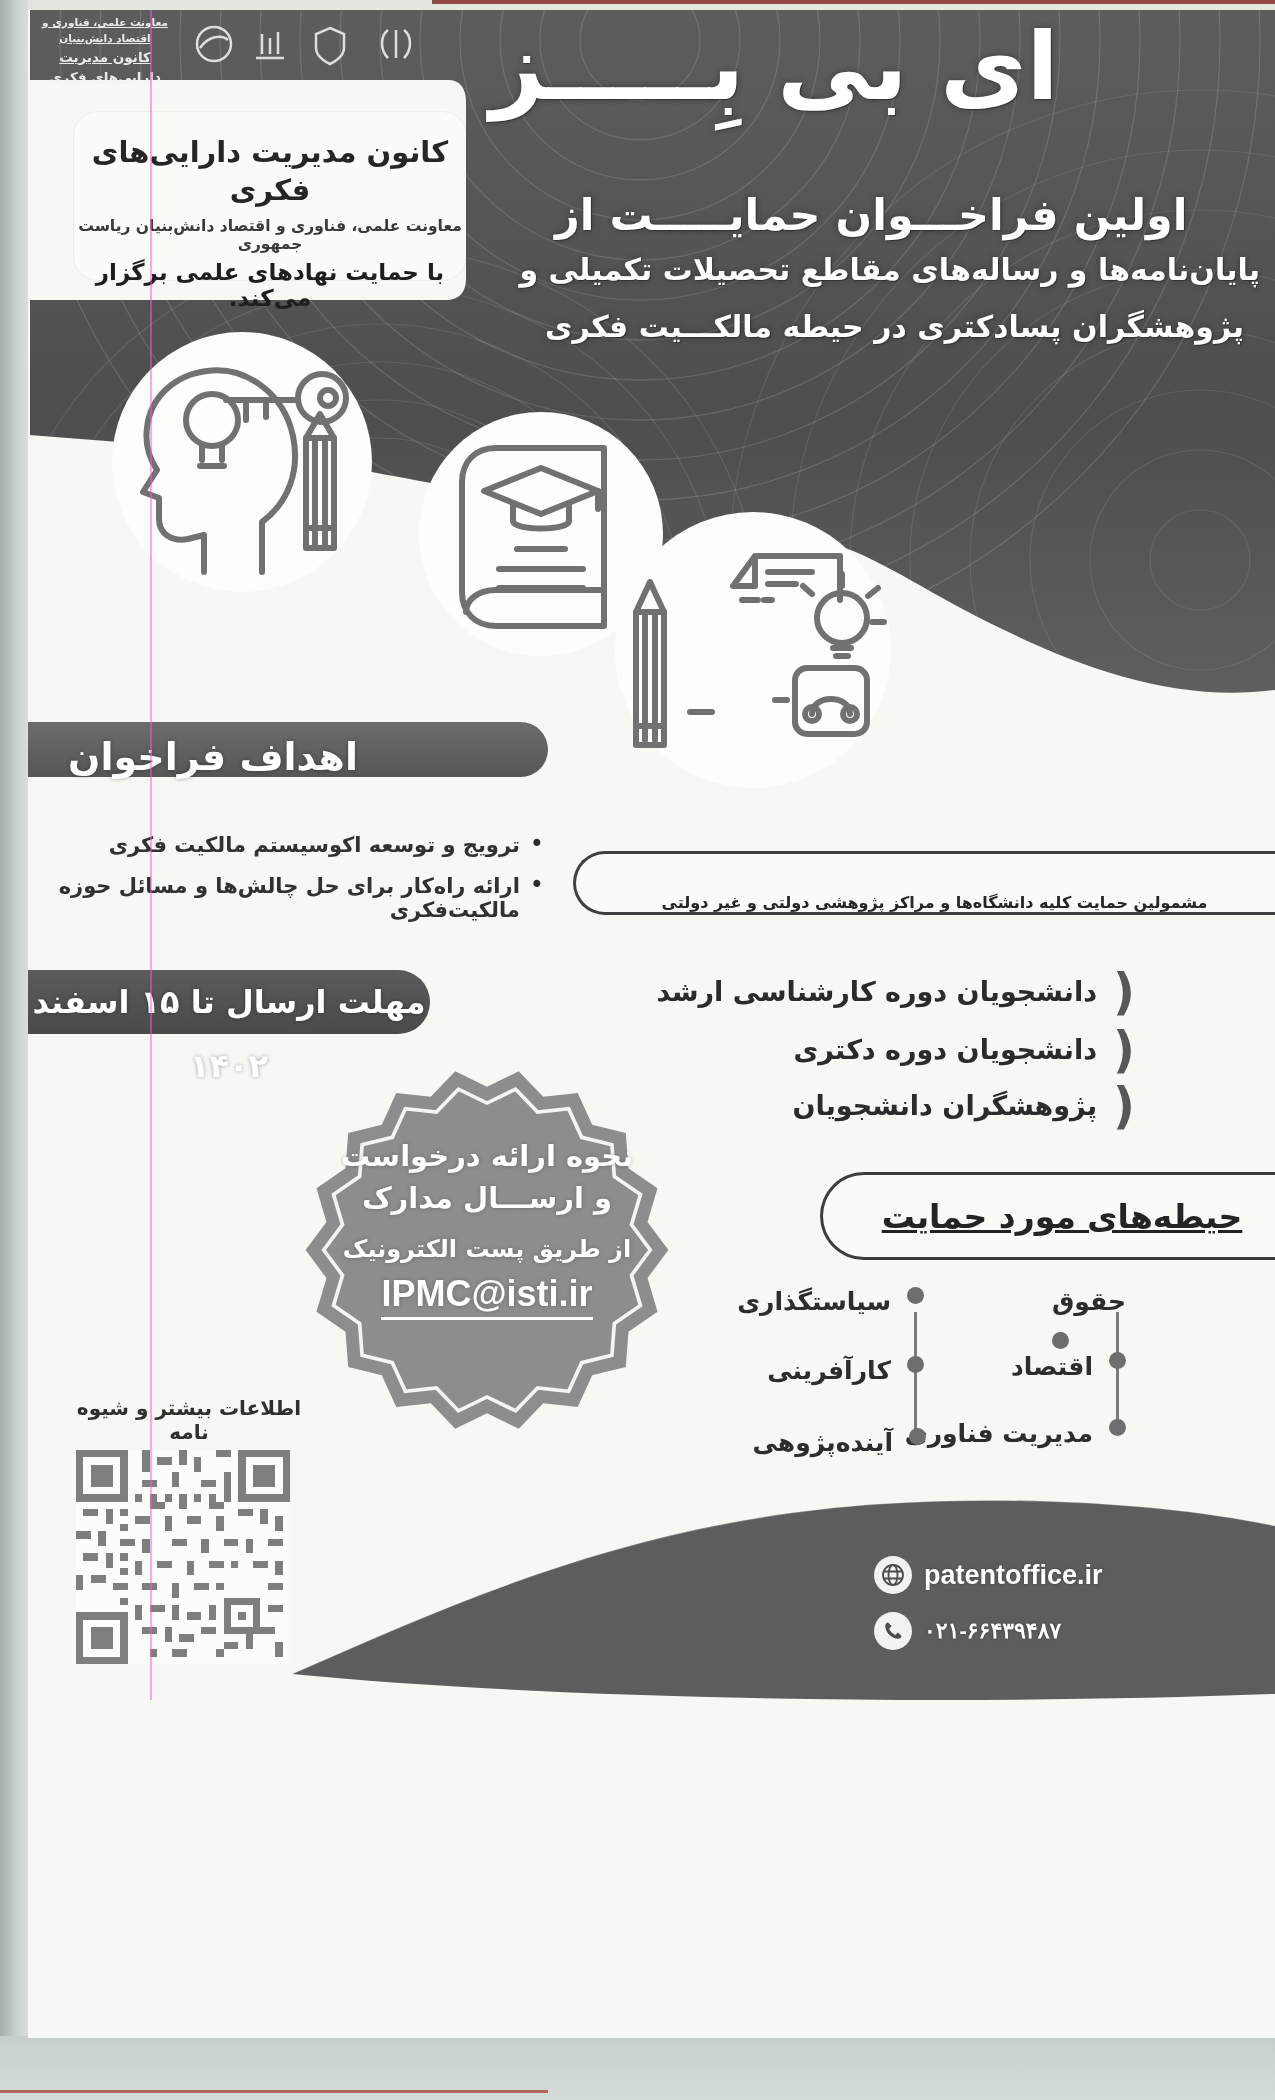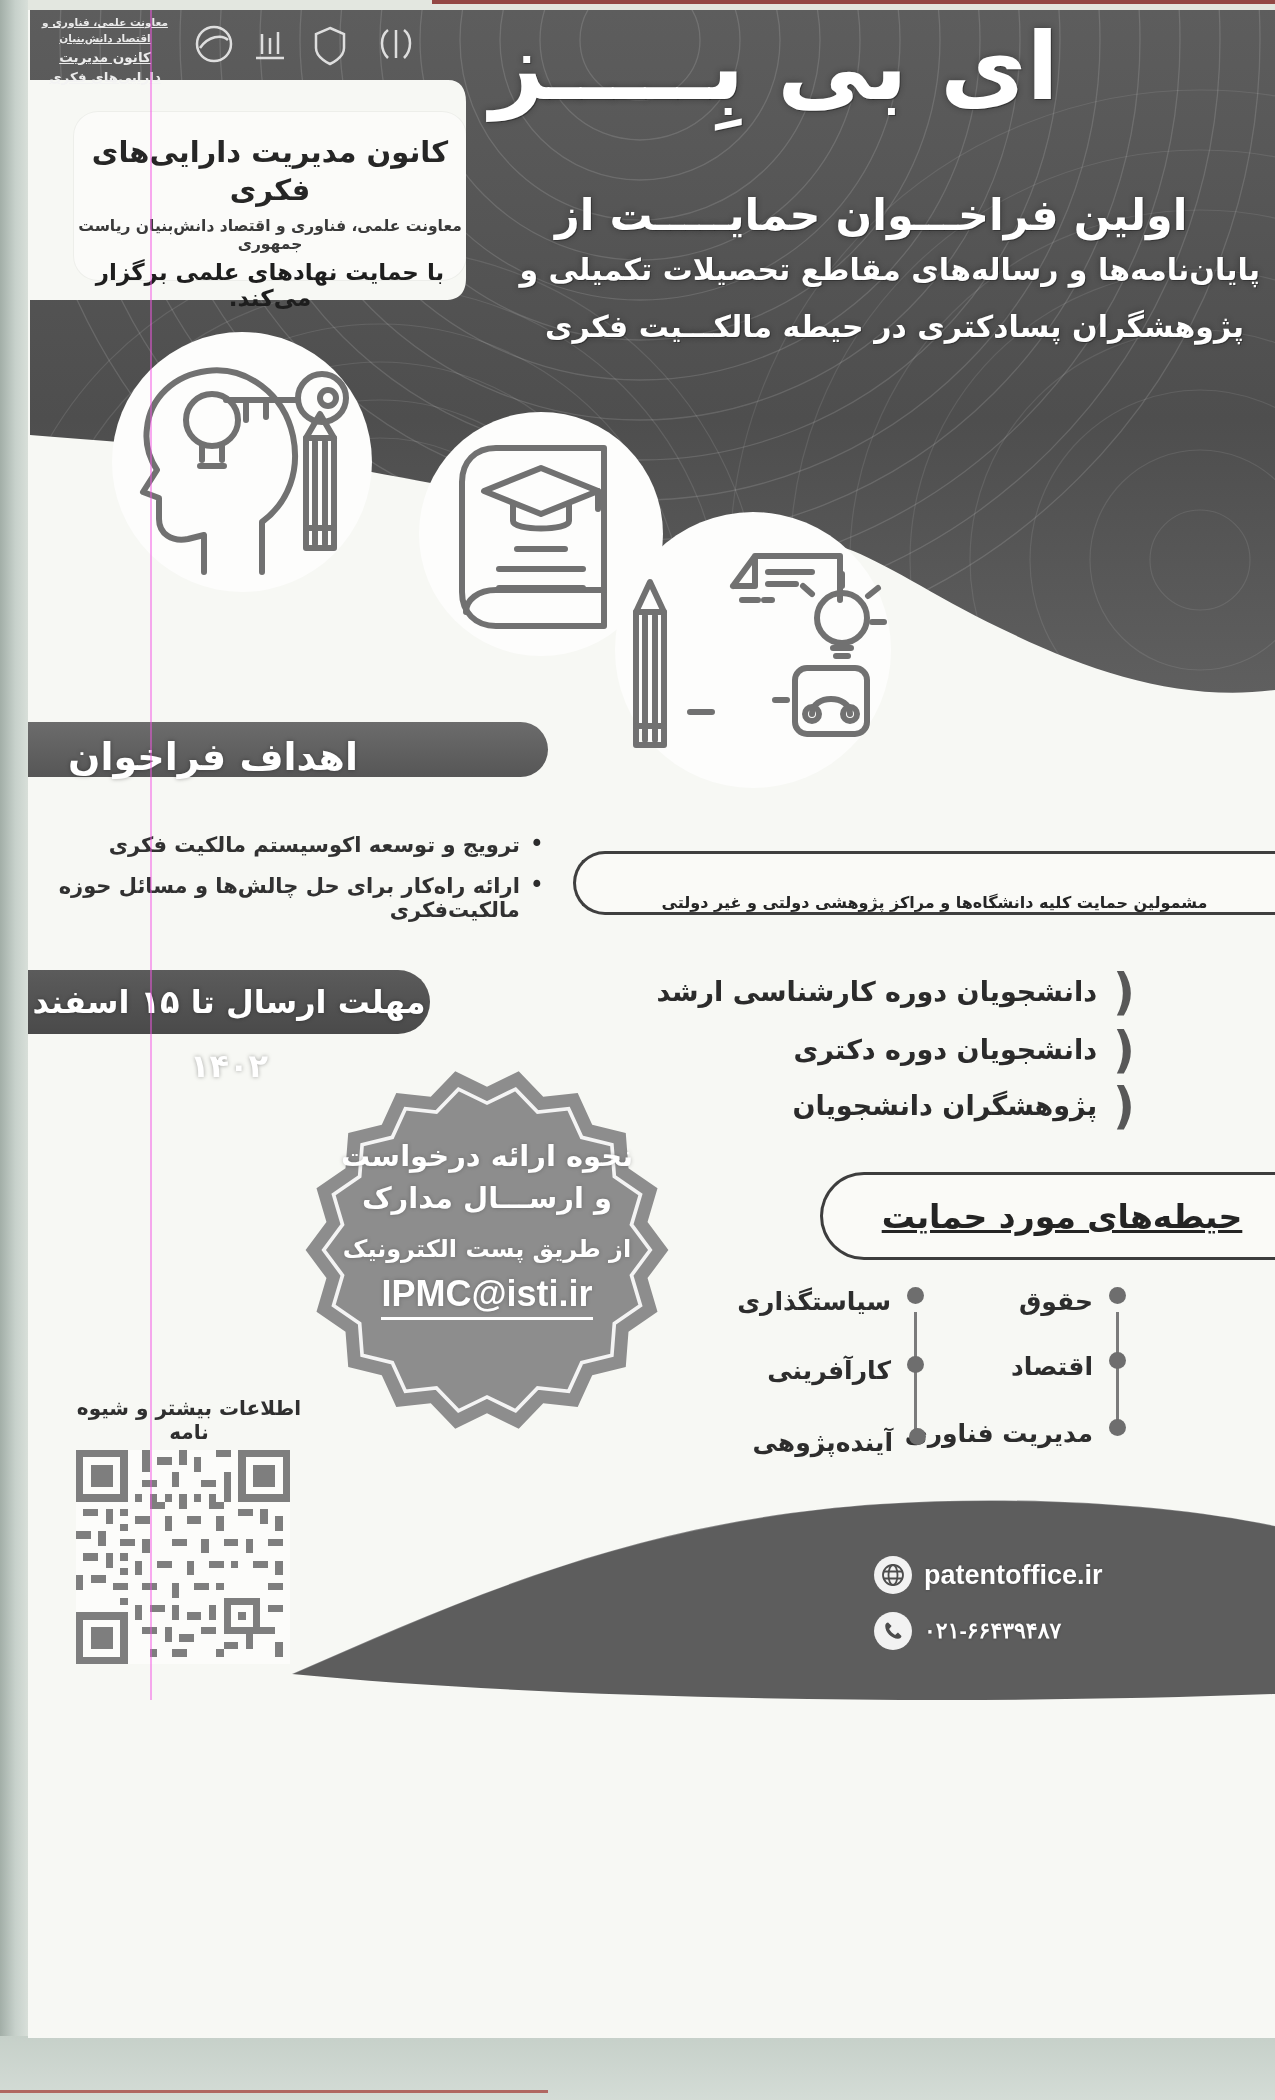--- a/index.html
+++ b/index.html
@@ -269,21 +269,21 @@
     <div class="fa b3">از طریق پست الکترونیک</div>
     <div class="bm ltr">IPMC@isti.ir</div>
   </div>
 
   <div class="abs areas-head">
     <span class="fa">حیطه‌های مورد حمایت</span>
   </div>
   <div class="abs area-line" style="right:156px;top:1312px;height:112px;"></div>
   <div class="abs area-line" style="right:358px;top:1312px;height:122px;"></div>
 
-  <div class="abs area-item" style="right:149px;top:1287px;">
+  <div class="abs area-item" style="right:149px;top:1287px;flex-direction:column;">
     <span class="fa area-text">حقوق</span>
     <span class="area-dot"></span>
   </div>
   <div class="abs area-item" style="right:149px;top:1352px;margin-left:14px;">
     <span class="fa area-text">اقتصاد</span>
     <span class="area-dot"></span>
   </div>
   <div class="abs area-item" style="right:149px;top:1419px;">
     <span class="fa area-text">مدیریت فناوری</span>
     <span class="area-dot"></span>

